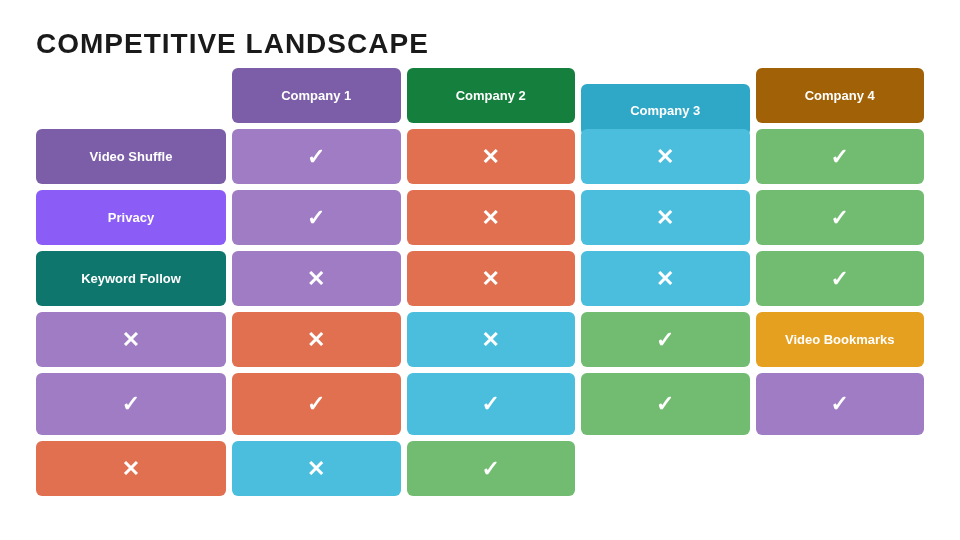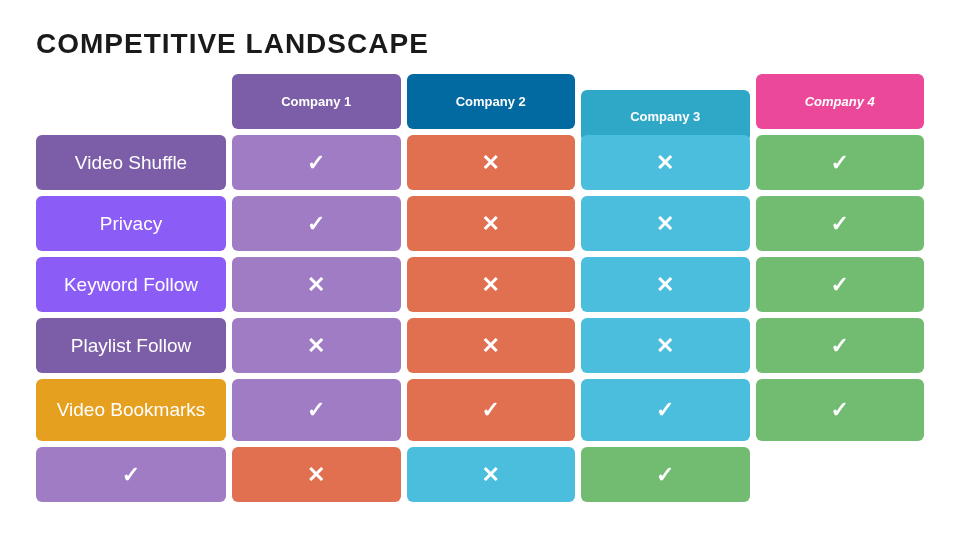--- a/index.html
+++ b/index.html
@@ -15,21 +15,21 @@
       height: 540px;
       padding: 28px 36px 20px 36px;
       display: flex;
       flex-direction: column;
     }
     .title {
       font-size: 28px;
       font-weight: 900;
       color: #1a1a1a;
       letter-spacing: 1px;
-      margin-bottom: 14px;
+      margin-bottom: 8px;
       text-transform: uppercase;
     }
     .table-wrapper {
       flex: 1;
       display: flex;
       flex-direction: column;
     }
     .table {
       display: grid;
       grid-template-columns: 190px 1fr 1fr 1fr 1fr;
@@ -45,41 +45,41 @@
       font-weight: 700;
       color: #ffffff;
       text-align: center;
       padding: 18px 8px;
       min-height: 52px;
     }
     .cell.empty {
       background: transparent;
     }
     .cell.header-purple { background: #7b5ea7; }
-    .cell.header-red { background: #0369a1; }
+    .cell.header-red { background: #15803d; }
     .cell.header-teal { background: #2fa8c8; margin-top: 16px; }
-    .cell.header-green { background: #ec4899; font-style: italic; }
+    .cell.header-green { background: #a16207; }
     .cell.row-purple { background: #7b5ea7; }
     .cell.row-red { background: #8b5cf6; }
-    .cell.row-teal { background: #8b5cf6; }
+    .cell.row-teal { background: #0f766e; }
     .cell.row-orange { background: #e6a020; }
     .cell.data-purple { background: #a07cc5; }
     .cell.data-red { background: #e07050; }
     .cell.data-teal { background: #4bbedd; }
     .cell.data-green { background: #72bc72; }
     .icon {
       font-size: 22px;
       font-weight: 900;
       line-height: 1;
     }
     .check::before { content: '✓'; }
     .cross::before { content: '✕'; }
     .cell.label-col {
-      font-size: 19px;
-      font-weight: 400;
+      font-size: 13px;
+      font-weight: 700;
       color: #ffffff;
       text-align: center;
     }
     
     .table {
       grid-template-rows: 55px 55px 55px 55px 55px 62px 55px;
     }
   </style>
 </head>
 <body>
@@ -136,23 +136,20 @@
       <div class="cell data-red">
           <span class="icon cross"></span>
         </div>
       <div class="cell data-teal">
           <span class="icon cross"></span>
         </div>
       <div class="cell data-green">
           <span class="icon check"></span>
         </div>
 
-      <div class="cell row-purple label-col">
-          <span>Playlist Follow</span>
-        </div>
       <div class="cell data-purple">
           <span class="icon cross"></span>
         </div>
       <div class="cell data-red">
           <span class="icon cross"></span>
         </div>
       <div class="cell data-teal">
           <span class="icon cross"></span>
         </div>
       <div class="cell data-green">

